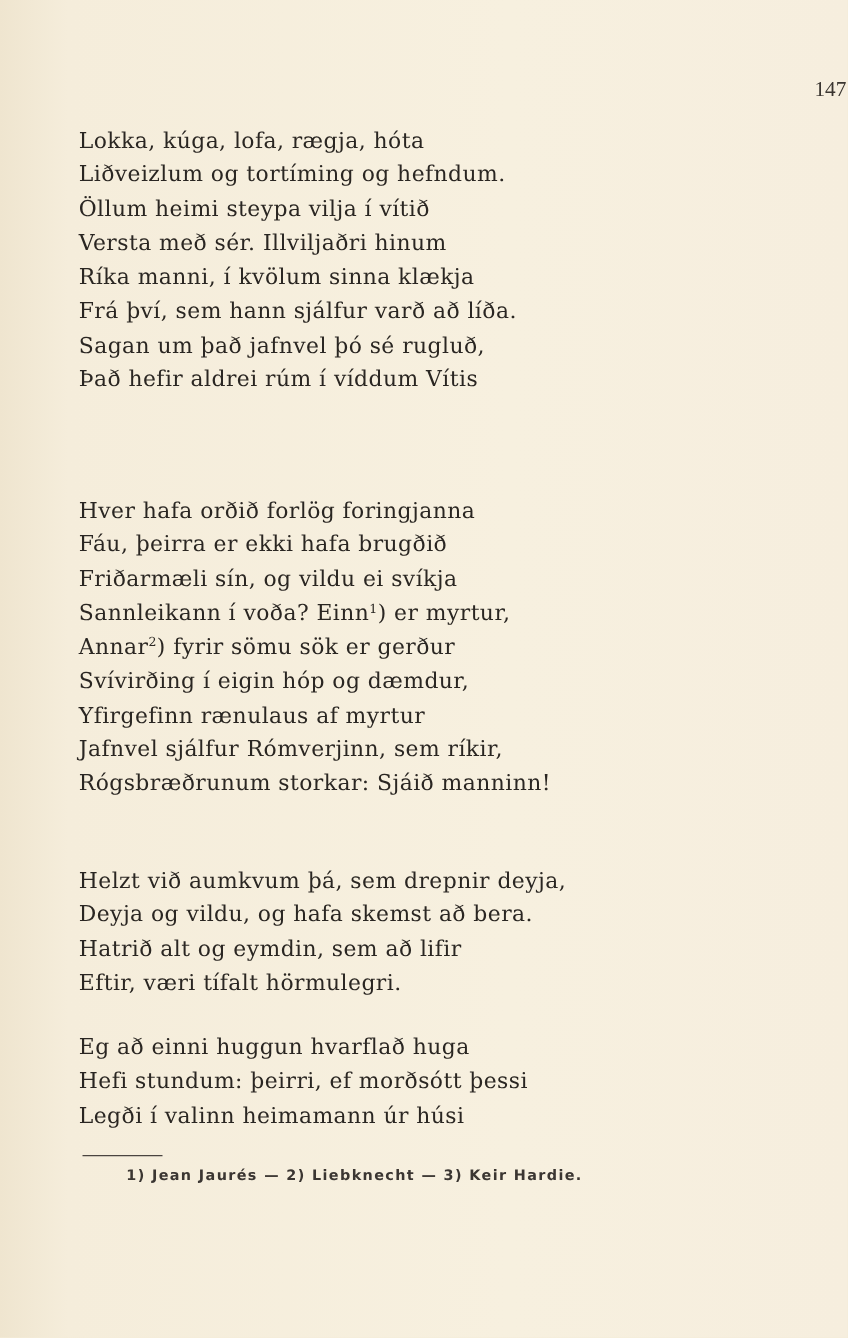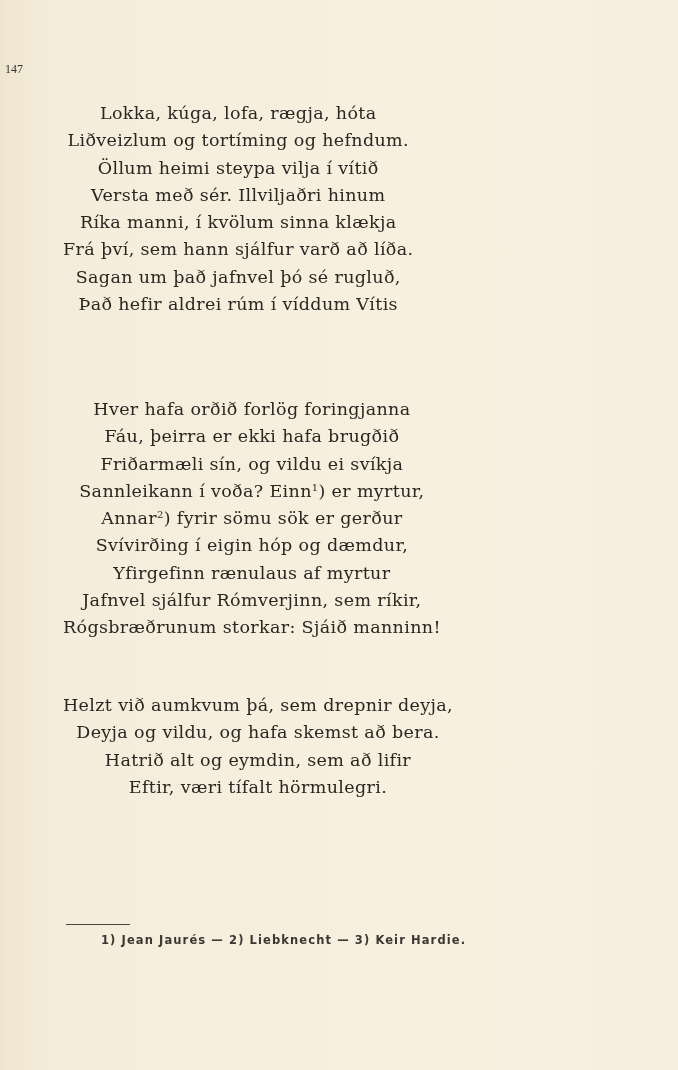--- a/index.html
+++ b/index.html
@@ -14,37 +14,37 @@
     }
     .page {
       position: absolute;
       left: 0; top: 0;
       width: 678px; height: 1070px;
       background: linear-gradient(90deg, #efe5cf 0%, #f5eddb 8%, #f7f0df 60%, #f6eede 100%);
     }
     .page-number {
       position: absolute;
       top: 62px;
-      left: 5px;
+      left: 17px;
       width: 660px;
-      text-align: left;
+      text-align: right;
       font-family: "Liberation Serif", serif;
-      font-size: 12px;
+      font-size: 17px;
       color: #3a3530;
     }
     .stanza {
       position: absolute;
       left: 63px;
       font-family: "DejaVu Serif", serif;
       font-size: 17.5px;
       line-height: 27.3px;
       letter-spacing: 0.35px;
       white-space: nowrap;
     }
-    .line { display: block; text-align: center; }
+    .line { display: block; }
     sup { font-size: 10px; vertical-align: 6px; line-height: 0; }
     .s1 { top: 100px; }
     .s2 { top: 396px; }
     .s3 { top: 692px; }
     .s4 { top: 825px; }
     .rule {
       position: absolute;
       left: 66px;
       top: 924px;
       width: 64px;
@@ -89,16 +89,21 @@
       <span class="line">Yfirgefinn rænulaus af myrtur</span>
       <span class="line">Jafnvel sjálfur Rómverjinn, sem ríkir,</span>
       <span class="line">Rógsbræðrunum storkar:  Sjáið manninn!</span>
     </div>
   <div class="stanza s3">
       <span class="line">Helzt við aumkvum þá, sem drepnir deyja,</span>
       <span class="line">Deyja og vildu, og hafa skemst að bera.</span>
       <span class="line">Hatrið alt og eymdin, sem að lifir</span>
       <span class="line">Eftir, væri tífalt hörmulegri.</span>
     </div>
+  <div class="stanza s4">
+      <span class="line">Eg að einni huggun hvarflað huga</span>
+      <span class="line">Hefi stundum: þeirri, ef morðsótt þessi</span>
+      <span class="line">Legði í valinn heimamann úr húsi</span>
+    </div>
 
   <div class="rule"></div>
   <div class="footnotes">1) Jean Jaurés — 2) Liebknecht — 3) Keir Hardie.</div>
 </div>
 
 </body></html>

